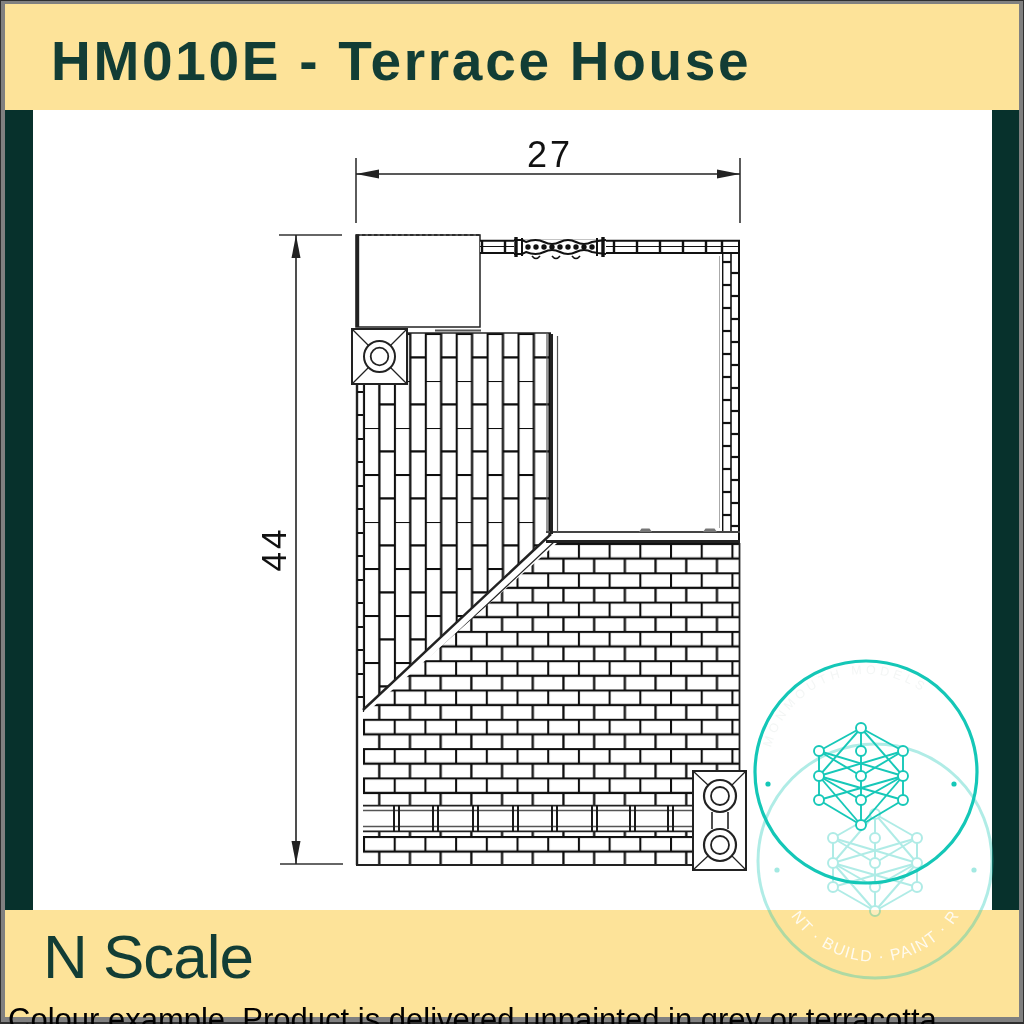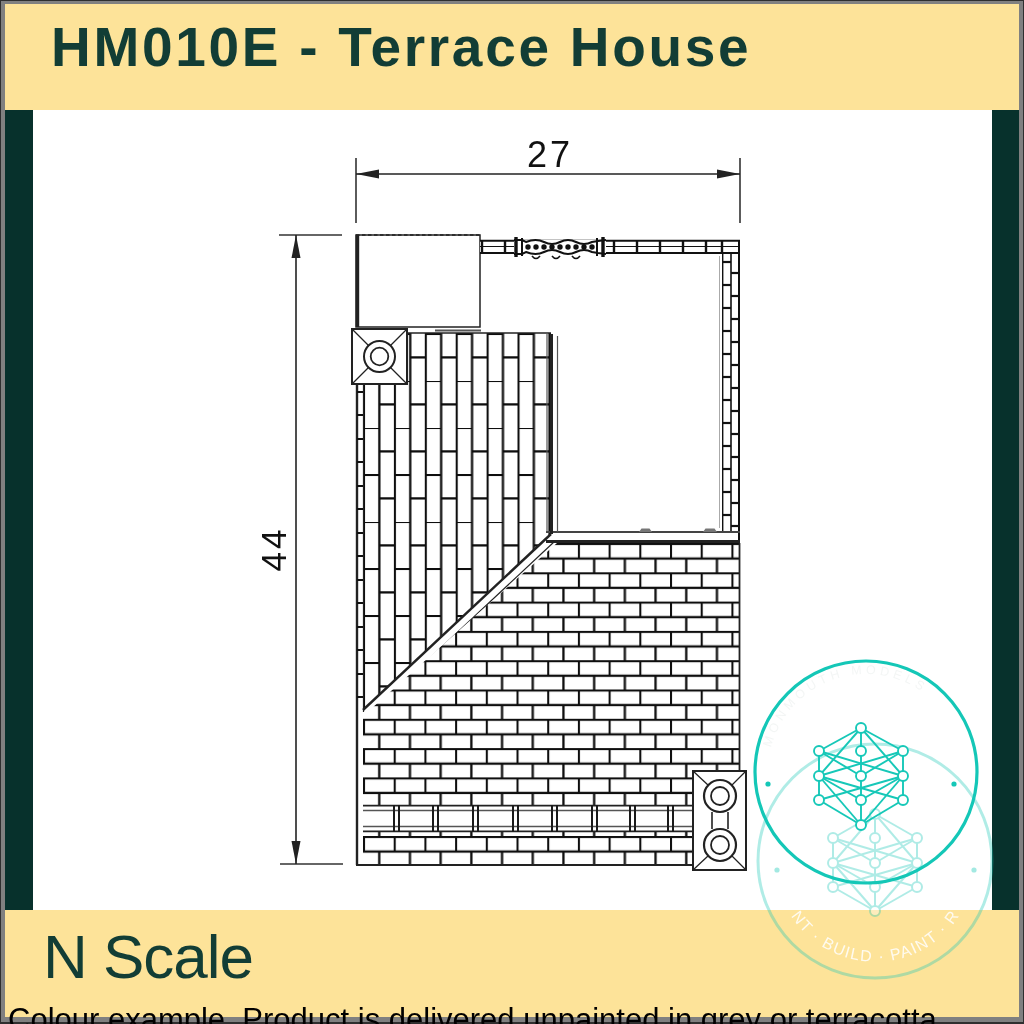--- a/index.html
+++ b/index.html
@@ -11,21 +11,21 @@
 <body>
 
 <div class="abs" style="left:0;top:0;width:1024px;height:1024px;background:#2f2f2f;"></div>
 
 <div class="abs" style="left:1px;top:1px;width:1022px;height:1021px;background:#808080;"></div>
 
 <div class="abs" style="left:5px;top:4px;width:1014px;height:1013px;background:#ffffff;"></div>
 
 <div class="abs" style="left:5px;top:4px;width:1014px;height:106px;background:#FDE399;"></div>
 
-<div class="abs" style="left:51px;top:15px;font-size:55px;letter-spacing:2.7px;color:#123D35;font-weight:bold;">HM010E - Terrace House</div>
+<div class="abs" style="left:51px;top:29px;font-size:55px;letter-spacing:2.7px;color:#123D35;font-weight:bold;">HM010E - Terrace House</div>
 
 <div class="abs" style="left:5px;top:110px;width:28px;height:800px;background:#07312C;"></div>
 
 <div class="abs" style="left:992px;top:110px;width:27px;height:800px;background:#07312C;"></div>
 
 <div class="abs" style="left:5px;top:910px;width:1014px;height:107px;background:#FDE399;"></div>
 
 <div class="abs" style="left:43px;top:921px;font-size:62px;letter-spacing:-1px;color:#123D35;">N Scale</div>
 
 <div class="abs" style="left:8px;top:979px;font-size:31px;letter-spacing:0px;font-weight:normal;color:#000;white-space:nowrap;margin-top:23px;">Colour example, Product is delivered unpainted in grey or terracotta.</div>

